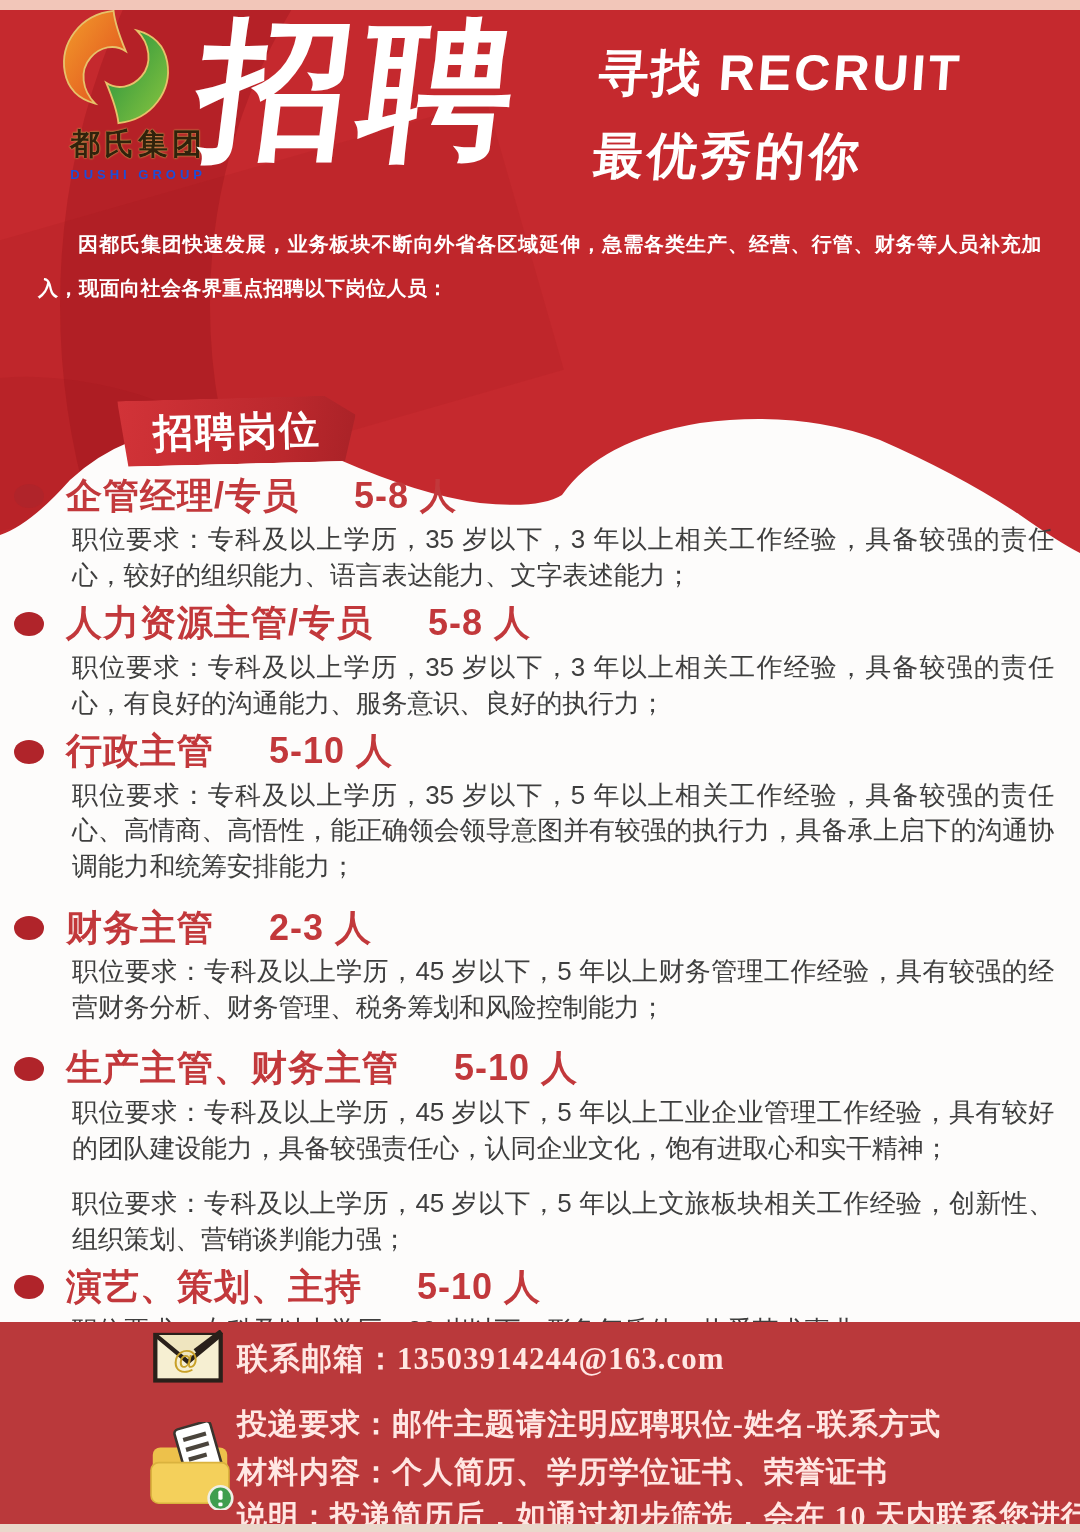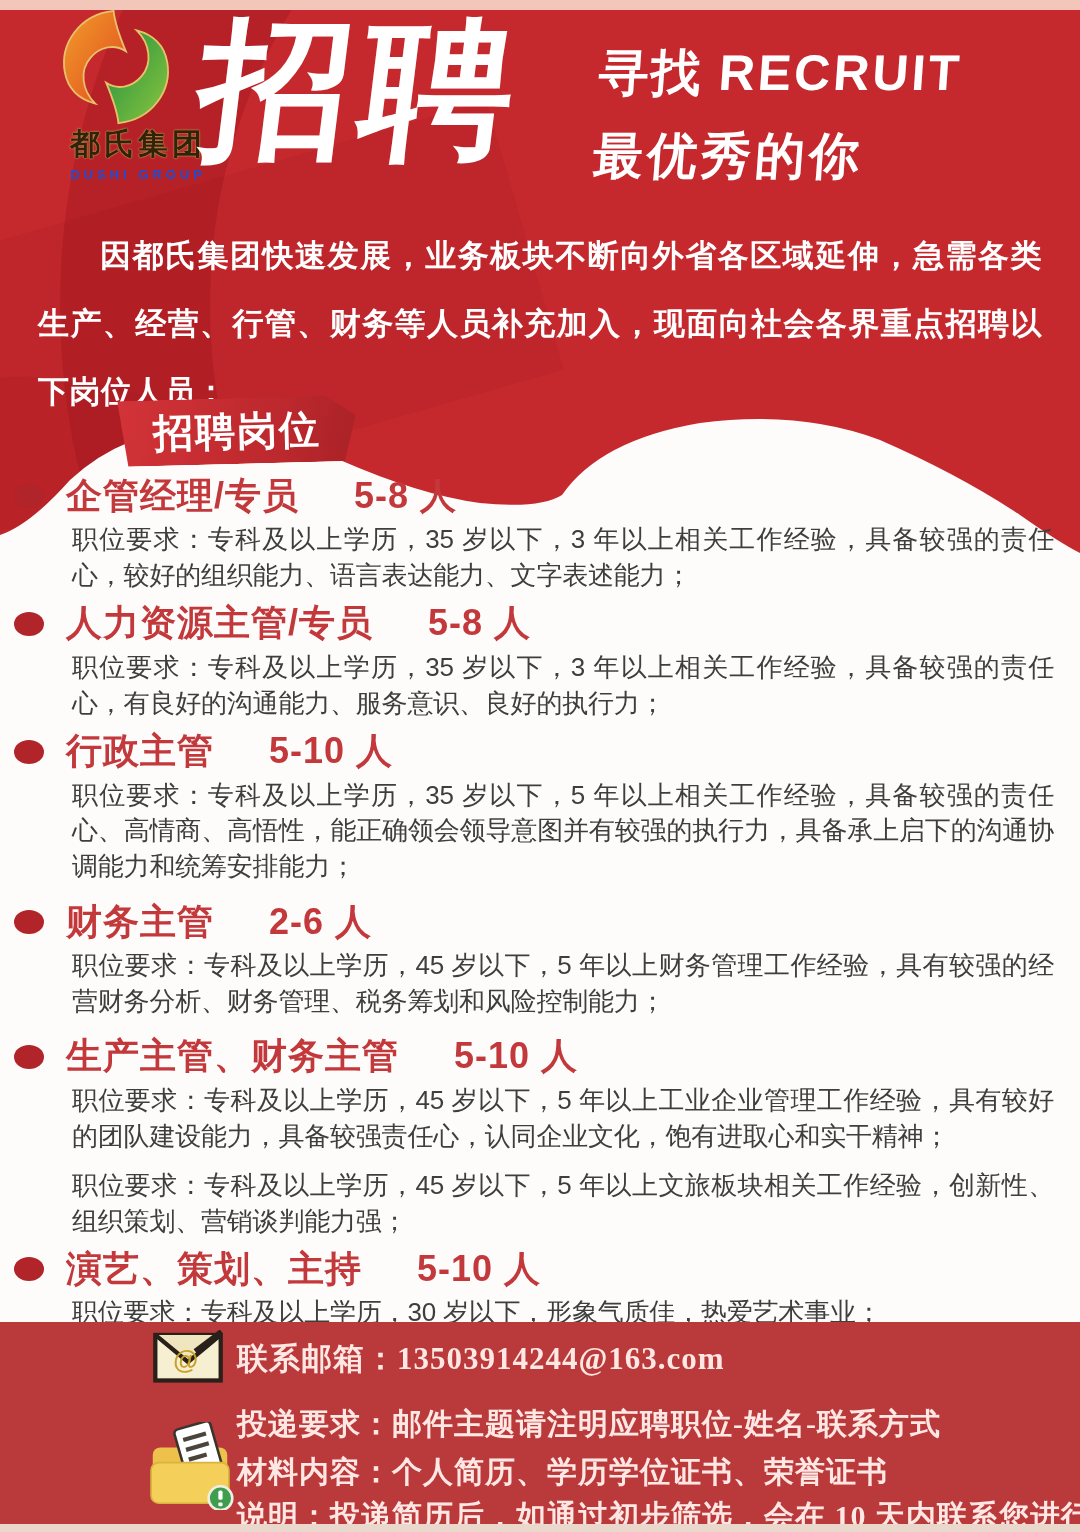--- a/index.html
+++ b/index.html
@@ -25,37 +25,37 @@
            text-shadow:0 0 2px #d2ab54,0 0 1px #d2ab54;margin-top:-4px;}
   .logo-en{font-size:13px;font-weight:bold;letter-spacing:4px;color:#1d4ed8;margin-top:2px;}
 
   .big-title{position:absolute;left:200px;top:6px;font-size:152px;line-height:1.1;font-weight:900;color:#ffffff;
              transform:skewX(-7deg);letter-spacing:10px;z-index:3;}
   .slogan{position:absolute;left:596px;top:40px;color:#fff;font-weight:900;transform:skewX(-4deg);z-index:3;}
   .slogan-l1{font-size:50px;letter-spacing:2px;}
   .slogan-l1 .en{letter-spacing:3px;}
   .slogan-l2{font-size:50px;margin-top:16px;letter-spacing:4px;}
 
-  .intro{position:absolute;top:222px;left:0;right:0;padding:0 38px;margin:0;color:#ffffff;font-size:31px;
+  .intro{position:absolute;top:222px;left:0;right:0;padding:0 38px;margin:0;color:#ffffff;font-size:20px;
          font-weight:600;line-height:2.2;text-indent:2em;text-align:justify;letter-spacing:.5px;z-index:3;}
 
   
   .divider{position:absolute;top:385px;left:0;z-index:2;}
 
   
   .badge{position:absolute;left:118px;top:398px;width:238px;height:66px;z-index:4;
          background:linear-gradient(100deg,#d23338 0%,#bb282d 70%,#a92227 100%);
          clip-path:polygon(0% 0%,87% 0%,100% 30%,95% 100%,4% 100%);
          transform:rotate(-1.5deg);display:flex;align-items:center;justify-content:center;}
   .badge span{color:#fff;font-size:40px;font-weight:900;letter-spacing:2px;}
 
   
   .jobs{position:absolute;top:472px;left:0;right:0;z-index:3;}
   .job{margin-bottom:6px;}
-  .job.sp{margin-top:13px;}
+  .job.sp{margin-top:19px;}
   .job-head{display:flex;align-items:center;padding-left:14px;height:48px;text-align:right;}
   .bullet{width:30px;height:24px;border-radius:50%;background:#b0242a;margin-right:22px;flex:none;}
   .job-title,.job-count{color:#c2383b;font-size:36px;font-weight:bold;letter-spacing:1px;white-space:nowrap;}
   .job-count{margin-left:55px;}
   .job-req{margin:2px 26px 0 72px;color:#3e3e3e;font-size:26px;line-height:1.38;text-align:justify;
            letter-spacing:-.2px;}
 
   
   .bottom{position:absolute;top:1322px;left:0;width:100%;height:202px;background:#ba393b;z-index:5;}
   .b-row{position:absolute;left:237px;color:#ffe7e3;font-size:30px;font-weight:600;letter-spacing:1px;white-space:nowrap;font-family:Liberation Serif, serif;}
@@ -142,21 +142,21 @@
         <span class="job-title">行政主管</span>
         <span class="job-count">5-10 人</span>
       </div>
       <div class="job-req">职位要求：专科及以上学历，35 岁以下，5 年以上相关工作经验，具备较强的责任心、高情商、高悟性，能正确领会领导意图并有较强的执行力，具备承上启下的沟通协调能力和统筹安排能力；</div>
     </div>
 
     <div class="job sp">
       <div class="job-head">
         <span class="bullet"></span>
         <span class="job-title">财务主管</span>
-        <span class="job-count">2-6 人</span>
+        <span class="job-count">2-3 人</span>
       </div>
       <div class="job-req">职位要求：专科及以上学历，45 岁以下，5 年以上财务管理工作经验，具有较强的经营财务分析、财务管理、税务筹划和风险控制能力；</div>
     </div>
 
     <div class="job sp">
       <div class="job-head">
         <span class="bullet"></span>
         <span class="job-title">生产主管、财务主管</span>
         <span class="job-count">5-10 人</span>
       </div>

